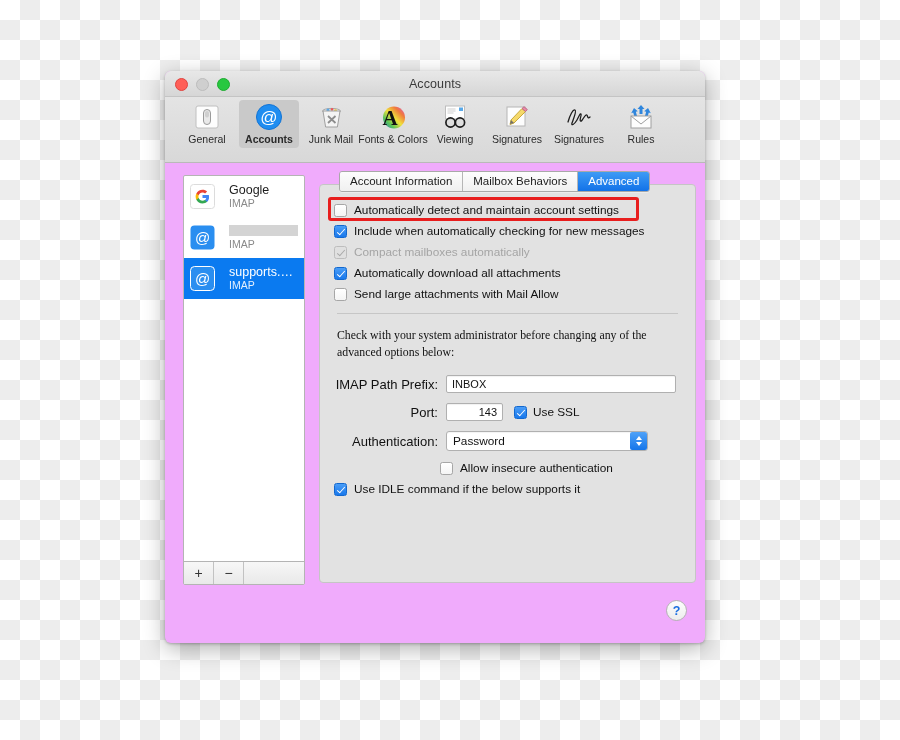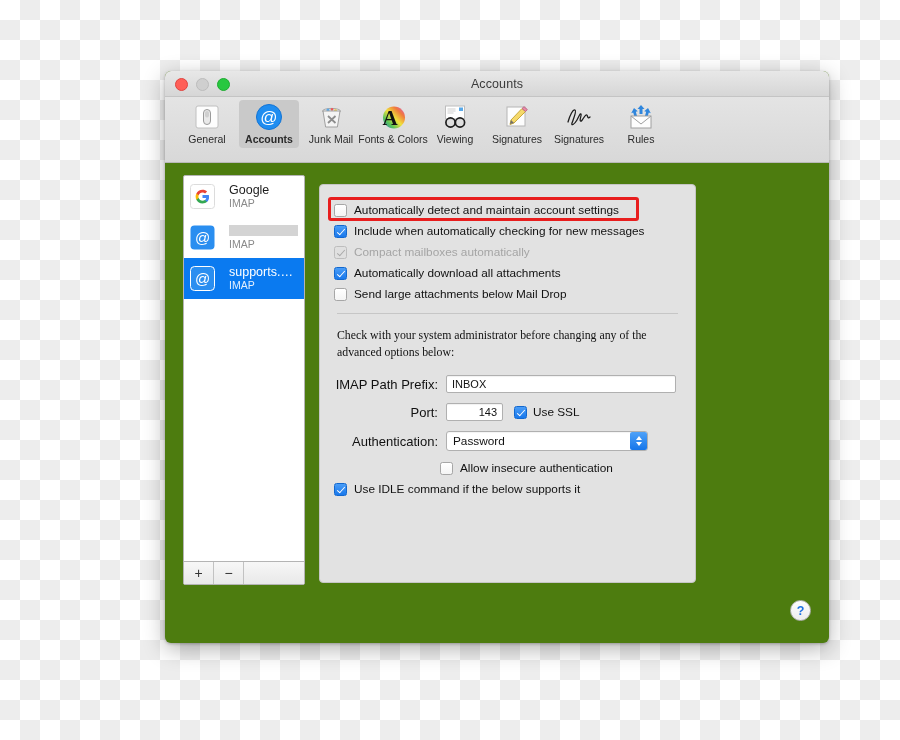--- a/index.html
+++ b/index.html
@@ -19,23 +19,23 @@
     background-position: 0 0, 20px 20px;
     overflow: hidden;
     position: relative;
   }
 
   
   .window {
     position: absolute;
     left: 165px;
     top: 71px;
-    width: 664px;
+    width: 540px;
     height: 572px;
-    background: #4d7c0f;
+    background: #f0abfc;
     border-radius: 6px;
     box-shadow: 0 6px 22px rgba(0,0,0,0.30), 0 1px 3px rgba(0,0,0,0.25);
     overflow: hidden;
     display: flex;
     flex-direction: column;
   }
 
   
   .titlebar {
     position: relative;
@@ -551,20 +551,25 @@
 
       <div class="acct-toolbar">
         <div class="acct-btn">+</div>
         <div class="acct-btn">−</div>
         <div class="acct-btn-fill"></div>
       </div>
     </div>
 
     <div class="panel-wrap">
 
+      <div class="tabbar">
+        <div class="tab">Account Information</div>
+        <div class="tab">Mailbox Behaviors</div>
+        <div class="tab active">Advanced</div>
+      </div>
 
       <div class="panel">
 
         <div class="cb-row">
           <div class="highlight-box"></div>
           <div class="cb"></div>
           <div class="cb-label">Automatically detect and maintain account settings</div>
         </div>
 
         <div class="cb-row">
@@ -577,21 +582,21 @@
           <div class="cb-label dim">Compact mailboxes automatically</div>
         </div>
 
         <div class="cb-row">
           <div class="cb checked"></div>
           <div class="cb-label">Automatically download all attachments</div>
         </div>
 
         <div class="cb-row">
           <div class="cb"></div>
-          <div class="cb-label">Send large attachments below Mail Drop</div>
+          <div class="cb-label">Send large attachments with Mail Allow</div>
         </div>
 
         <div class="divider"></div>
 
         <p class="note">Check with your system administrator before changing any of the advanced options below:</p>
 
         <div class="field-row">
           <div class="field-label">IMAP Path Prefix:</div>
           <input class="txt prefix" type="text" value="INBOX" style="">
         </div>

